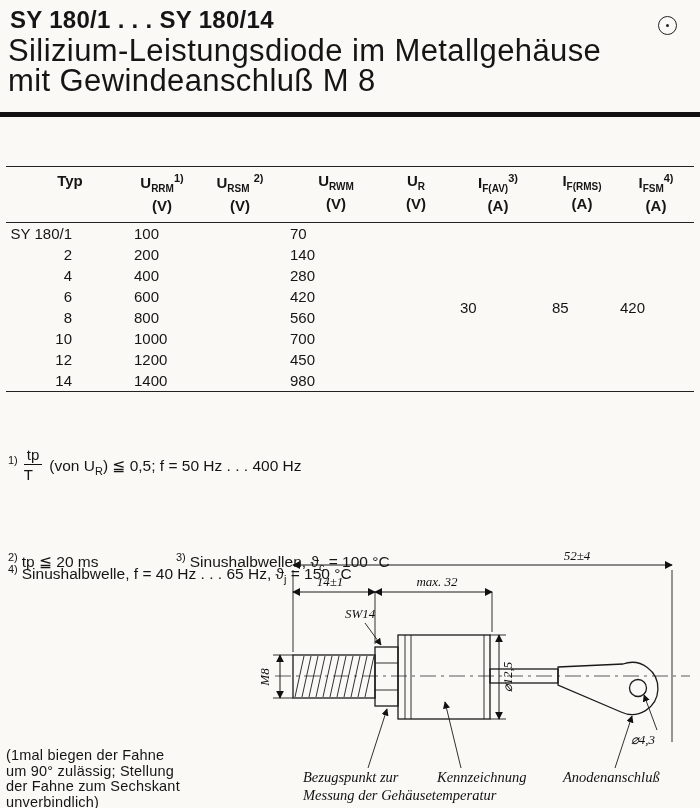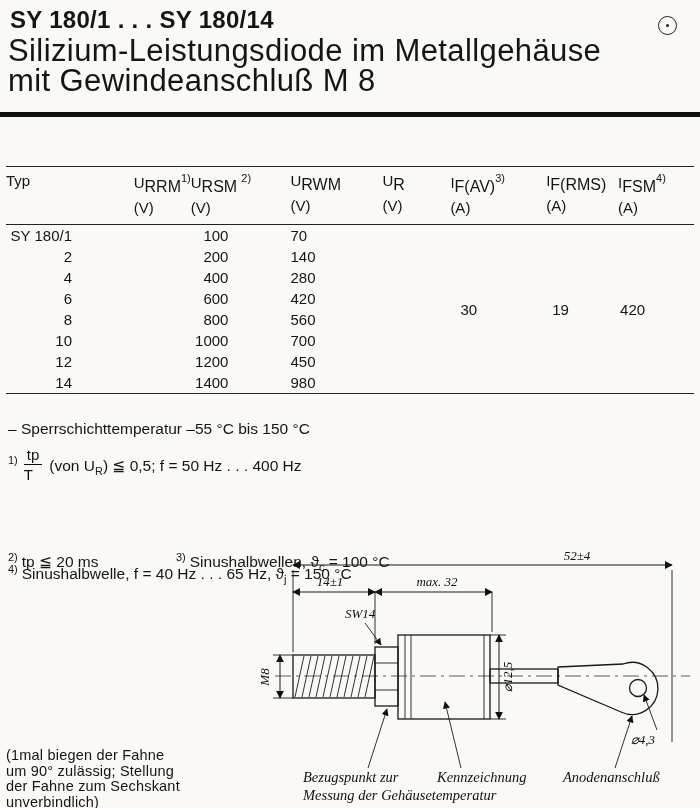--- a/index.html
+++ b/index.html
@@ -14,27 +14,27 @@
   
   .title { position:absolute; left:10px; top:6px; font-size:24px; font-weight:700; letter-spacing:.3px; }
   .marker { position:absolute; left:658px; top:16px; width:19px; height:19px; border:1.7px solid #222; border-radius:50%; }
   .marker .dot { position:absolute; left:6.5px; top:6.5px; width:3.5px; height:3.5px; background:#222; border-radius:50%; }
   .subtitle { position:absolute; left:8px; top:36px; font-size:31px; font-weight:400; line-height:30px; letter-spacing:.4px; }
   .rule-thick { position:absolute; left:0; top:112px; width:700px; height:5px; background:#111; }
 
   
   .spec-table { position:absolute; left:6px; top:166px; width:688px; border-collapse:collapse; font-size:15px;
     border-top:1.5px solid #222; border-bottom:1.5px solid #222; }
-  .spec-table th { border-bottom:1.5px solid #222; text-align:left; font-weight:400; vertical-align:top; padding:5px 0 8px 0; }
+  .spec-table th { border-bottom:1.5px solid #222; text-align:center; font-weight:700; vertical-align:top; padding:5px 0 8px 0; }
   .spec-table td { padding:2px 0; }
-  .spec-table sub { font-size:16px; }
+  .spec-table sub { font-size:10px; }
   .spec-table sup { font-size:11px; vertical-align:super; }
   .th-unit { margin-top:3px; }
   td.typ .typ-inner { display:inline-block; width:66px; text-align:right; }
-  td.v1 { text-align:right; padding-right:62px; }
+  td.v1 { text-align:left; padding-right:62px; }
   td.v2 { text-align:left; padding-right:118px; }
   td.cur { vertical-align:middle; }
   td.c6 { padding-left:10px; }
   td.c7 { padding-left:6px; }
   td.c8 { padding-left:2px; }
 
   
   .note { position:absolute; left:8px; font-size:15.5px; }
   .note sup { font-size:11px; vertical-align:super; margin-right:4px; }
   .note sub { font-size:11px; }
@@ -117,21 +117,21 @@
           <div class="th-unit">(A)</div>
         </th>
       </tr>
     </thead>
     <tbody>
       <tr>
         <td class="typ"><span class="typ-inner">SY 180/1</span></td>
         <td class="v1" colspan="2">100</td>
         <td class="v2" colspan="2">70</td>
         <td class="cur c6" rowspan="8">30</td>
-        <td class="cur c7" rowspan="8">19</td>
+        <td class="cur c7" rowspan="8">85</td>
         <td class="cur c8" rowspan="8">420</td>
       </tr>
       <tr>
         <td class="typ"><span class="typ-inner">2</span></td>
         <td class="v1" colspan="2">200</td>
         <td class="v2" colspan="2">140</td>
       </tr>
       <tr>
         <td class="typ"><span class="typ-inner">4</span></td>
         <td class="v1" colspan="2">400</td>
@@ -158,21 +158,20 @@
         <td class="v2" colspan="2">450</td>
       </tr>
       <tr>
         <td class="typ"><span class="typ-inner">14</span></td>
         <td class="v1" colspan="2">1400</td>
         <td class="v2" colspan="2">980</td>
       </tr>
     </tbody>
   </table>
 
-  <div class="note note-temp">– Sperrschichttemperatur –55 °C bis 150 °C</div>
 
   <div class="note note-1">
     <sup>1)</sup><span class="frac"><span class="num">tp</span><span class="den">T</span></span><span>(von U</span><sub>R</sub><span>) ≦ 0,5; f = 50 Hz . . . 400 Hz</span>
   </div>
 
   <div class="note note-23">
     <span class="n2-span"><sup>2)</sup><span>tp ≦ 20 ms</span></span><span><sup>3)</sup><span>Sinushalbwellen, </span><span>ϑ</span><sub>c</sub><span> = 100 °C</span></span>
   </div>
 
   <div class="note note-4">

